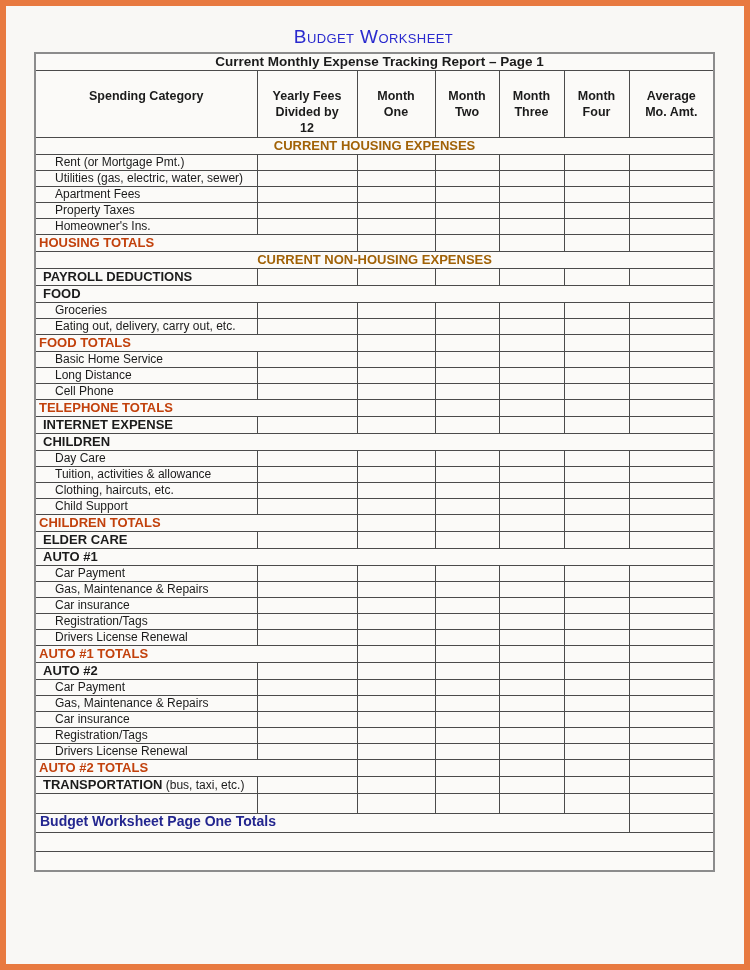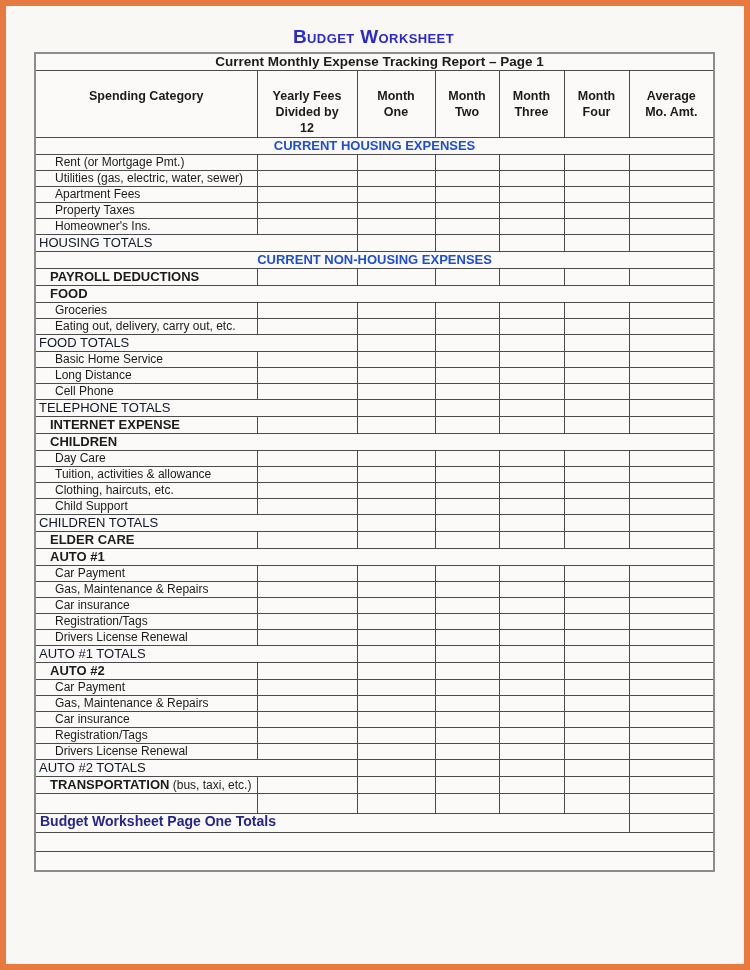--- a/index.html
+++ b/index.html
@@ -5,42 +5,42 @@
   html,body{margin:0;padding:0;}
   body{width:750px;height:970px;background:#e9e9e7;}
   .page{
     box-sizing:border-box;width:750px;height:970px;
     border:6px solid #e87a40;background:#f9f8f5;
     font-family:"Liberation Sans",sans-serif;color:#1b1b1b;
     overflow:hidden;
   }
   .title{
     width:679px;margin:20px 0 4px 28px;text-align:center;
-    font-weight:bold;font-size:19px;letter-spacing:.4px;
+    font-weight:normal;font-size:19px;letter-spacing:.4px;
     font-variant:small-caps;color:#2a2ace;
   }
   table.sheet{
     table-layout:fixed;border-collapse:collapse;
     width:679px;margin:0 0 0 28px;background:#fbfaf8;
     border:2px solid #8c8c8c;
   }
   td{
     border:1px solid #4b4b4b;padding:0 2px;vertical-align:top;
     font-size:12px;line-height:15px;overflow:hidden;
   }
   tr.r-report td{height:16px;text-align:center;font-weight:bold;font-size:13.5px;padding-left:12px;}
   td.ch{
     height:49px;text-align:center;font-weight:bold;font-size:12.5px;
     white-space:pre-line;line-height:16px;padding-top:17px;
   }
   td.itm{text-indent:11px;padding-left:8px;}
-  td.cat{font-weight:bold;font-size:13px;padding-left:14px;}
+  td.cat{font-weight:bold;font-size:13px;padding-left:7px;}
   td.cat .note{font-weight:normal;font-size:12px;}
-  td.sec{font-weight:bold;font-size:13px;color:#1d4ed8;text-align:center;text-indent:0;}
-  td.tot{font-weight:normal;font-size:13px;color:#0f172a;padding-left:3px;margin-top:8px;}
+  td.sec{font-weight:bold;font-size:13px;color:#a16207;text-align:center;text-indent:0;}
+  td.tot{font-weight:bold;font-size:13px;color:#c2410c;padding-left:3px;margin-top:8px;}
   td.ptot{font-weight:bold;font-size:14px;color:#23268f;padding-left:4px;}
   tr.r-item td{height:15px;}
   tr.r-category td,tr.r-category_full td,tr.r-category_mixed td{height:16px;}
   tr.r-section td{height:16px;}
   tr.r-totals td{height:16px;}
   tr.r-empty td{height:19px;}
   tr.r-page_totals td{height:18px;}
   tr.r-blank_full td{height:18px;}
 </style>
 </head>

